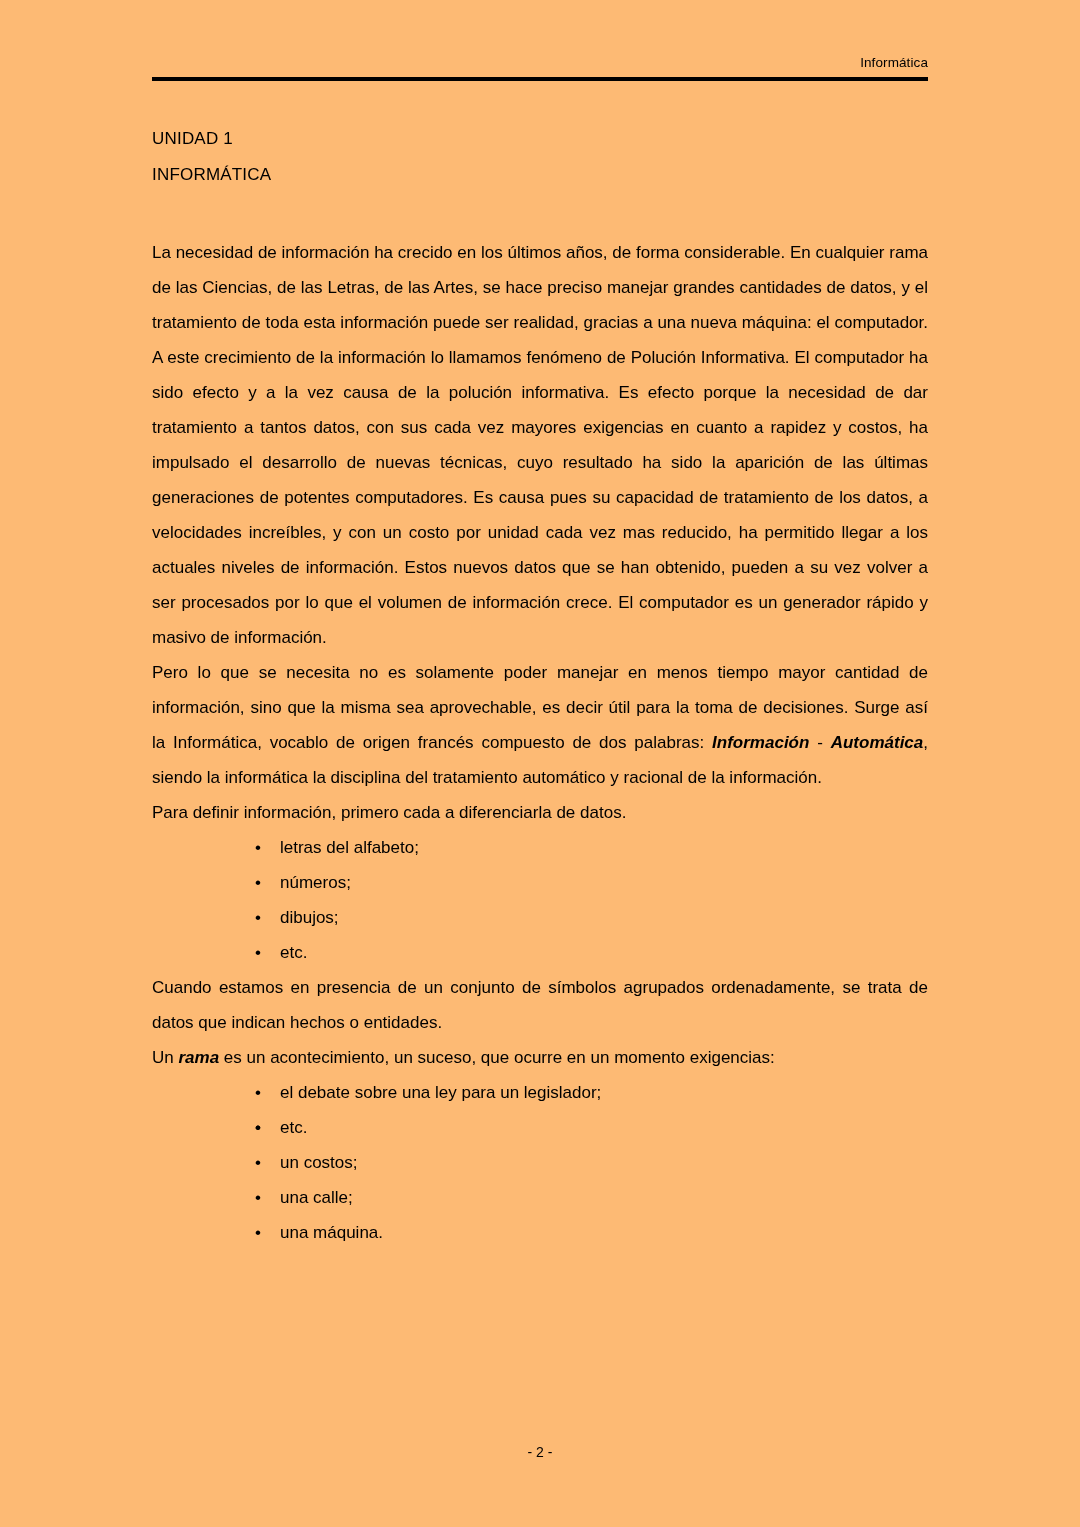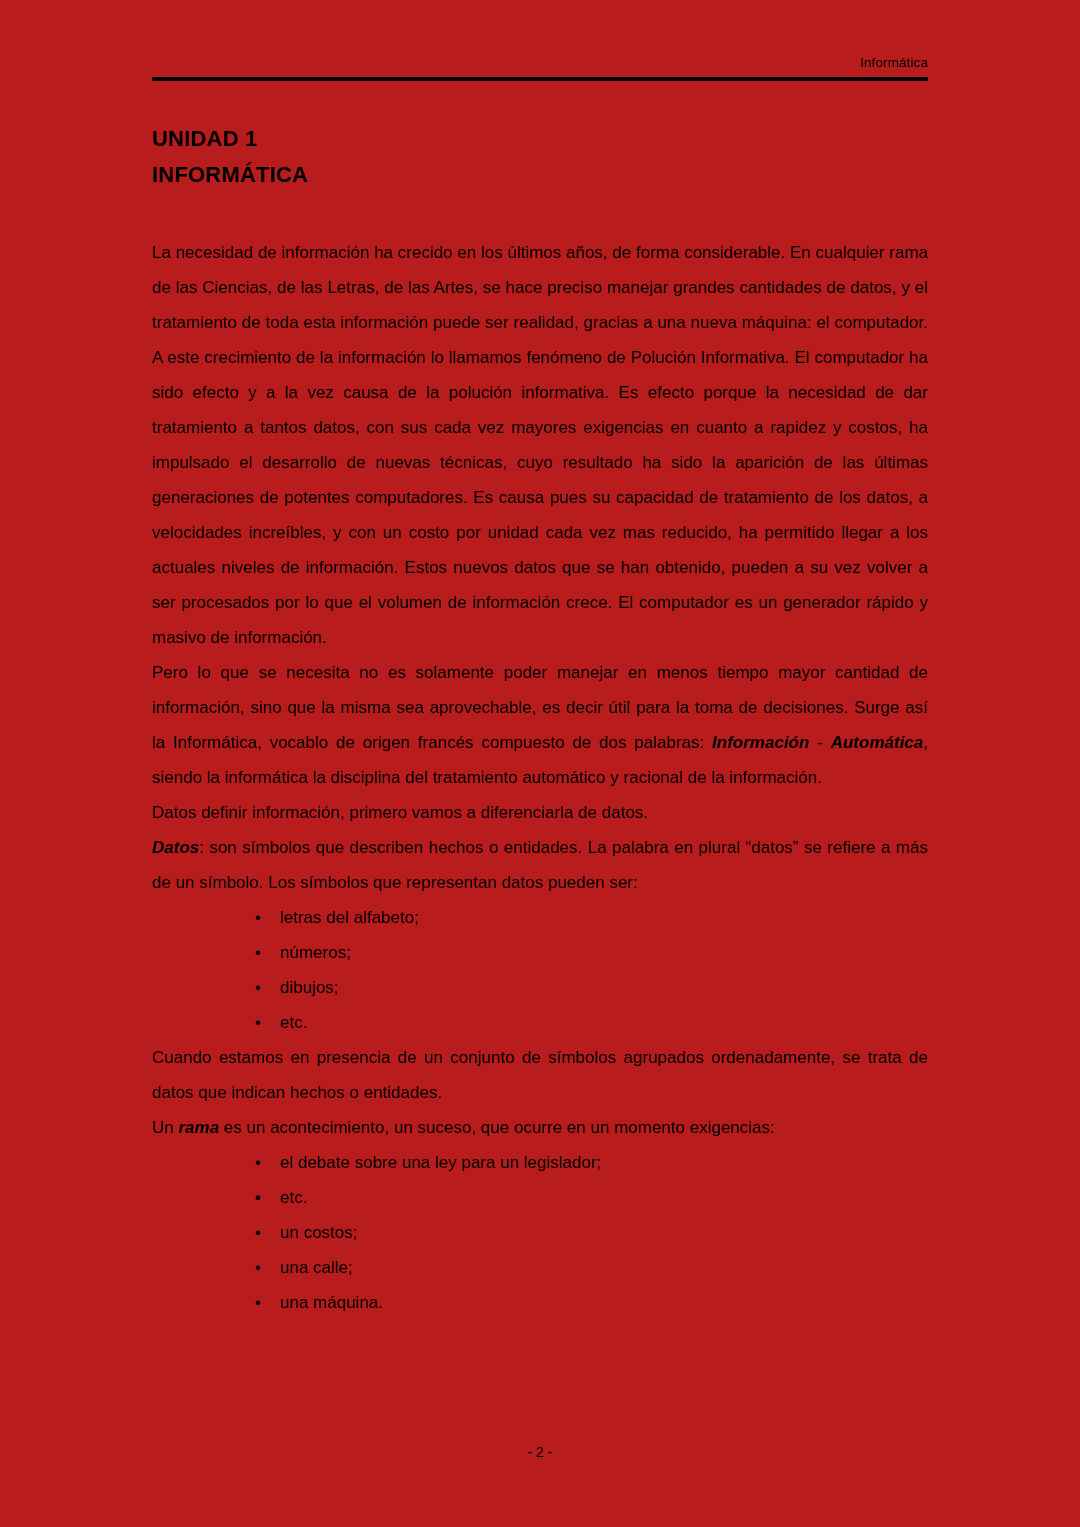--- a/index.html
+++ b/index.html
@@ -8,21 +8,21 @@
     background: #ffffff;
   }
   body {
     font-family: "Liberation Sans", sans-serif;
     color: #000000;
   }
   .page {
     position: relative;
     width: 1080px;
     height: 1527px;
-    background: #b91c1c;
+    background: #fdba74;
     overflow: hidden;
     box-sizing: border-box;
     padding-left: 24px;
   }
   .content {
     position: absolute;
     left: 152px;
     top: 0;
     width: 776px;
   }
@@ -42,22 +42,22 @@
     height: 4px;
     background: #000000;
     width: 100%;
   }
 
   
   .titles {
     margin-top: 40px;
   }
   .doc-title {
-    font-size: 22px;
-    font-weight: bold;
+    font-size: 17px;
+    font-weight: normal;
     line-height: 36px;
     letter-spacing: 0.2px;
   }
 
   
   .body-block {
     margin-top: 42px;
     font-size: 17px;
     line-height: 35px;
   }
@@ -122,23 +122,22 @@
       <div class="doc-title">UNIDAD 1</div>
       <div class="doc-title">INFORMÁTICA</div>
     </div>
 
     <div class="body-block">
 
       <p class="para"><span>La necesidad de información ha crecido en los últimos años, de forma considerable. En cualquier rama de las Ciencias, de las Letras, de las Artes, se hace preciso manejar grandes cantidades de datos, y el tratamiento de toda esta información puede ser realidad, gracias a una nueva máquina: el computador. A este crecimiento de la información lo llamamos fenómeno de Polución Informativa. El computador ha sido efecto y a la vez causa de la polución informativa. Es efecto porque la necesidad de dar tratamiento a tantos datos, con sus cada vez mayores exigencias en cuanto a rapidez y costos, ha impulsado el desarrollo de nuevas técnicas, cuyo resultado ha sido la aparición de las últimas generaciones de potentes computadores. Es causa pues su capacidad de tratamiento de los datos, a velocidades increíbles, y con un costo por unidad cada vez mas reducido, ha permitido llegar a los actuales niveles de información. Estos nuevos datos que se han obtenido, pueden a su vez volver a ser procesados por lo que el volumen de información crece. El computador es un generador rápido y masivo de información.</span></p>
 
       <p class="para"><span>Pero lo que se necesita no es solamente poder manejar en menos tiempo mayor cantidad de información, sino que la misma sea aprovechable, es decir útil para la toma de decisiones. Surge así la Informática, vocablo de origen francés compuesto de dos palabras: </span><b>Información</b><span> - </span><b>Automática</b><span>, siendo la informática la disciplina del tratamiento automático y racional de la información.</span></p>
 
-      <p class="para plain"><span>Datos definir información, primero vamos a diferenciarla de datos.</span></p>
+      <p class="para plain"><span>Para definir información, primero cada a diferenciarla de datos.</span></p>
 
-      <p class="para"><b>Datos</b><span>: son símbolos que describen hechos o entidades. La palabra en plural “datos” se refiere a más de un símbolo. Los símbolos que representan datos pueden ser:</span></p>
 
       <ul class="bullets">
         <li><span class="bullet-dot">•</span><span>letras del alfabeto;</span></li>
         <li><span class="bullet-dot">•</span><span>números;</span></li>
         <li><span class="bullet-dot">•</span><span>dibujos;</span></li>
         <li><span class="bullet-dot">•</span><span>etc.</span></li>
       </ul>
 
       <p class="para"><span>Cuando estamos en presencia de un conjunto de símbolos agrupados ordenadamente, se trata de datos que indican hechos o entidades.</span></p>
 

